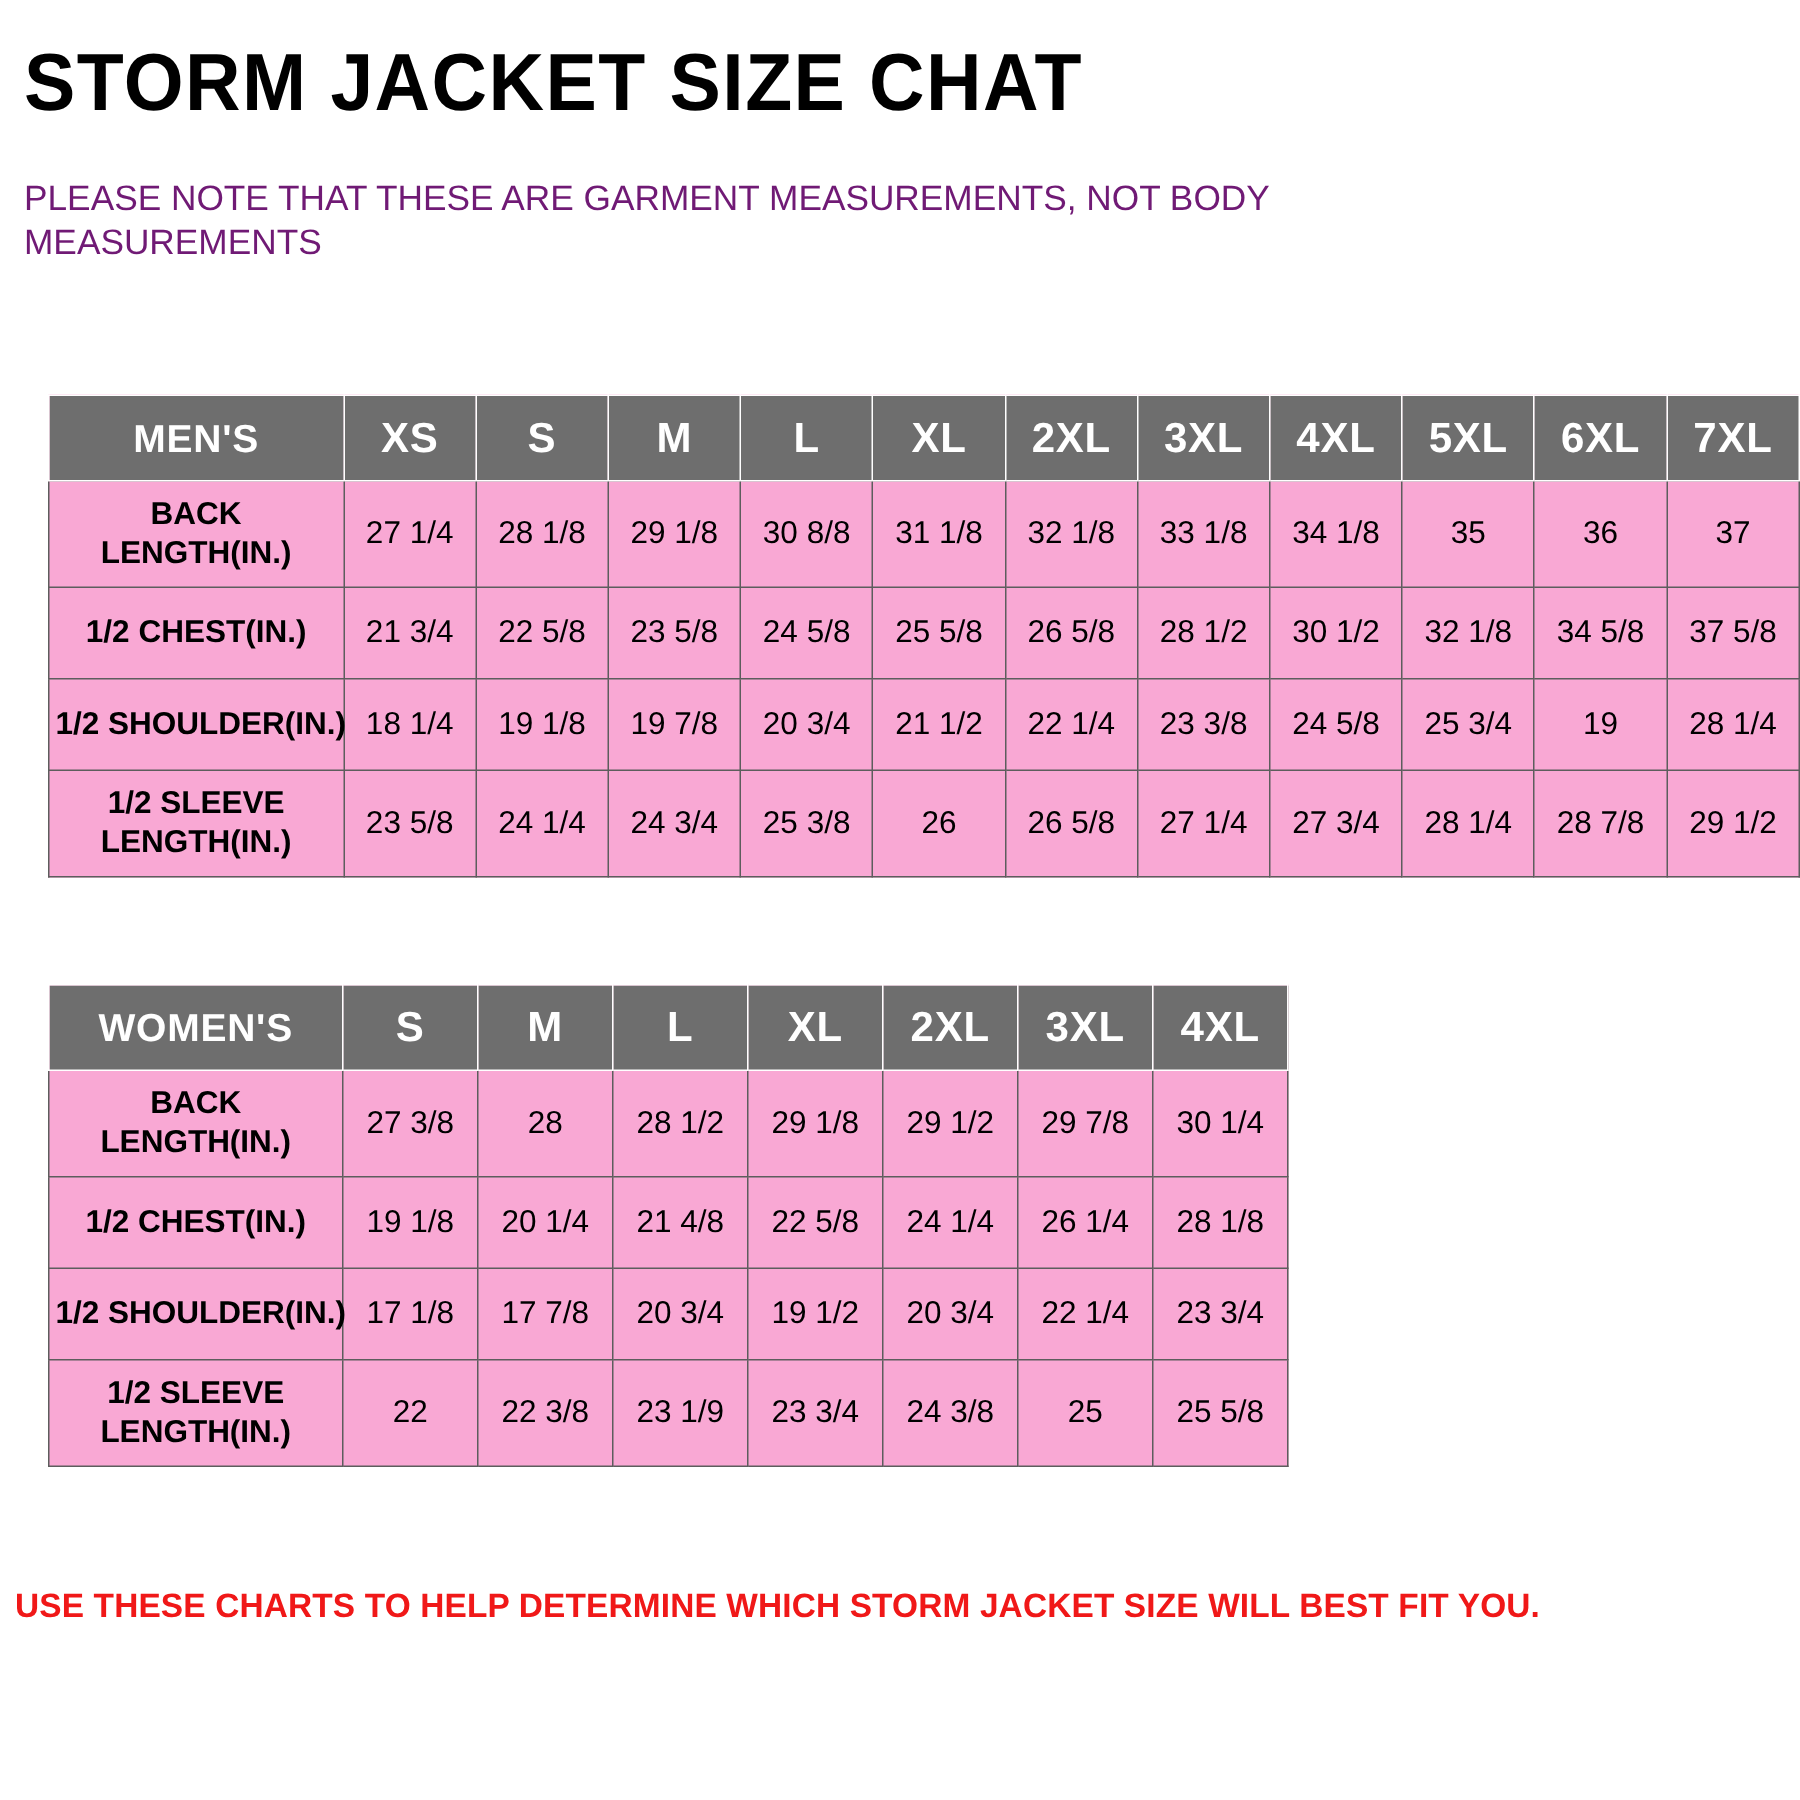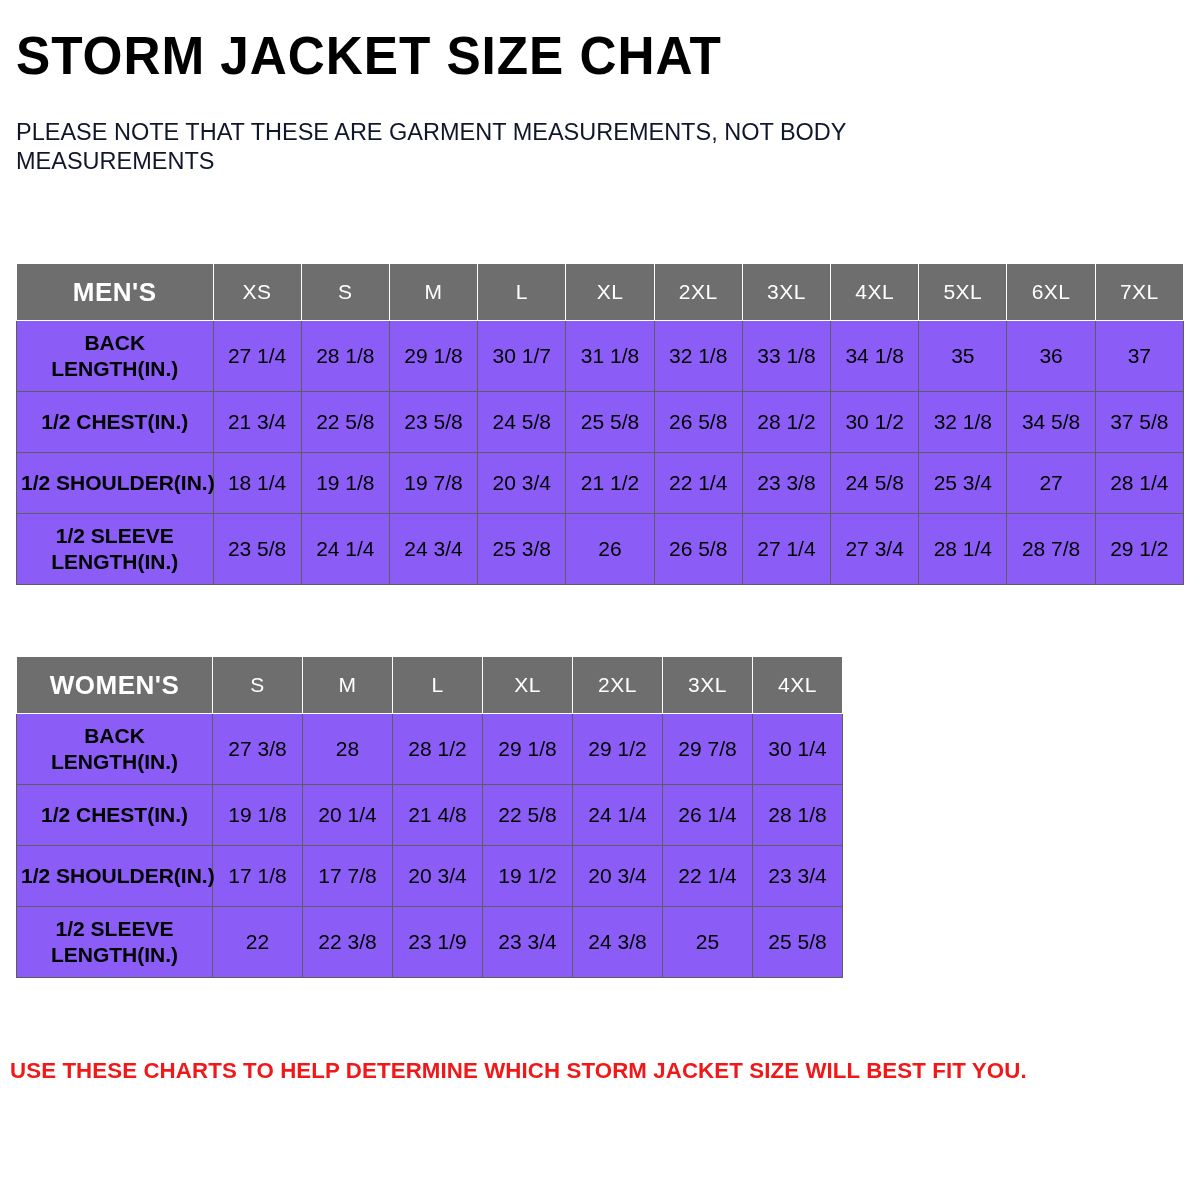--- a/index.html
+++ b/index.html
@@ -38,21 +38,21 @@
 
   .note-top {
     position: absolute;
     left: 16px;
     top: 118px;
     width: 960px;
     font-family: "Liberation Sans", sans-serif;
     font-weight: normal;
     font-size: 23.5px;
     line-height: 29px;
-    color: #0f172a;
+    color: #701a75;
     letter-spacing: 0px;
   }
 
   .note-bottom {
     position: absolute;
     left: 10px;
     top: 1058px;
     width: 1170px;
     font-family: "Liberation Sans", sans-serif;
     font-weight: bold;
@@ -62,38 +62,39 @@
     letter-spacing: 0.1px;
     white-space: nowrap;
     transform: scaleX(0.99);
     transform-origin: left top;
   }
 
   table.size-table {
     position: absolute;
     border-collapse: collapse;
     table-layout: fixed;
-    background: #8b5cf6;
+    background: #f9a8d4;
+    margin-left: 16px;
   }
 
   table.size-table th,
   table.size-table td {
     border: 1px solid #5d5d5d;
     text-align: center;
     vertical-align: middle;
     padding: 0;
     color: #000000;
   }
 
   table.size-table thead th {
     background: #6e6e6e;
     color: #ffffff;
     border: 1px solid #ffffff;
-    font-weight: normal;
-    font-size: 21px;
+    font-weight: bold;
+    font-size: 28px;
     height: 56px;
     letter-spacing: 0.5px;
   }
 
   table.size-table thead th.corner {
     font-weight: bold;
     font-size: 26px;
     letter-spacing: 0.5px;
   }
 
@@ -172,21 +173,21 @@
           <th>6XL</th>
           <th>7XL</th>
         </tr>
     </thead>
     <tbody>
         <tr class="tall">
           <td class="row-label"><span class="nowrap">BACK</span><br><span class="nowrap">LENGTH(IN.)</span></td>
           <td>27  1/4</td>
           <td>28  1/8</td>
           <td>29  1/8</td>
-          <td>30  1/7</td>
+          <td>30  8/8</td>
           <td>31  1/8</td>
           <td>32  1/8</td>
           <td>33  1/8</td>
           <td>34  1/8</td>
           <td>35</td>
           <td>36</td>
           <td>37</td>
         </tr>
         <tr>
           <td class="row-label"><span class="nowrap">1/2  CHEST(IN.)</span></td>
@@ -206,21 +207,21 @@
           <td class="row-label"><span class="nowrap">1/2  SHOULDER(IN.)</span></td>
           <td>18  1/4</td>
           <td>19  1/8</td>
           <td>19  7/8</td>
           <td>20  3/4</td>
           <td>21  1/2</td>
           <td>22  1/4</td>
           <td>23  3/8</td>
           <td>24  5/8</td>
           <td>25  3/4</td>
-          <td>27</td>
+          <td>19</td>
           <td>28  1/4</td>
         </tr>
         <tr class="tall">
           <td class="row-label"><span class="nowrap">1/2  SLEEVE</span><br><span class="nowrap">LENGTH(IN.)</span></td>
           <td>23  5/8</td>
           <td>24  1/4</td>
           <td>24  3/4</td>
           <td>25  3/8</td>
           <td>26</td>
           <td>26  5/8</td>

